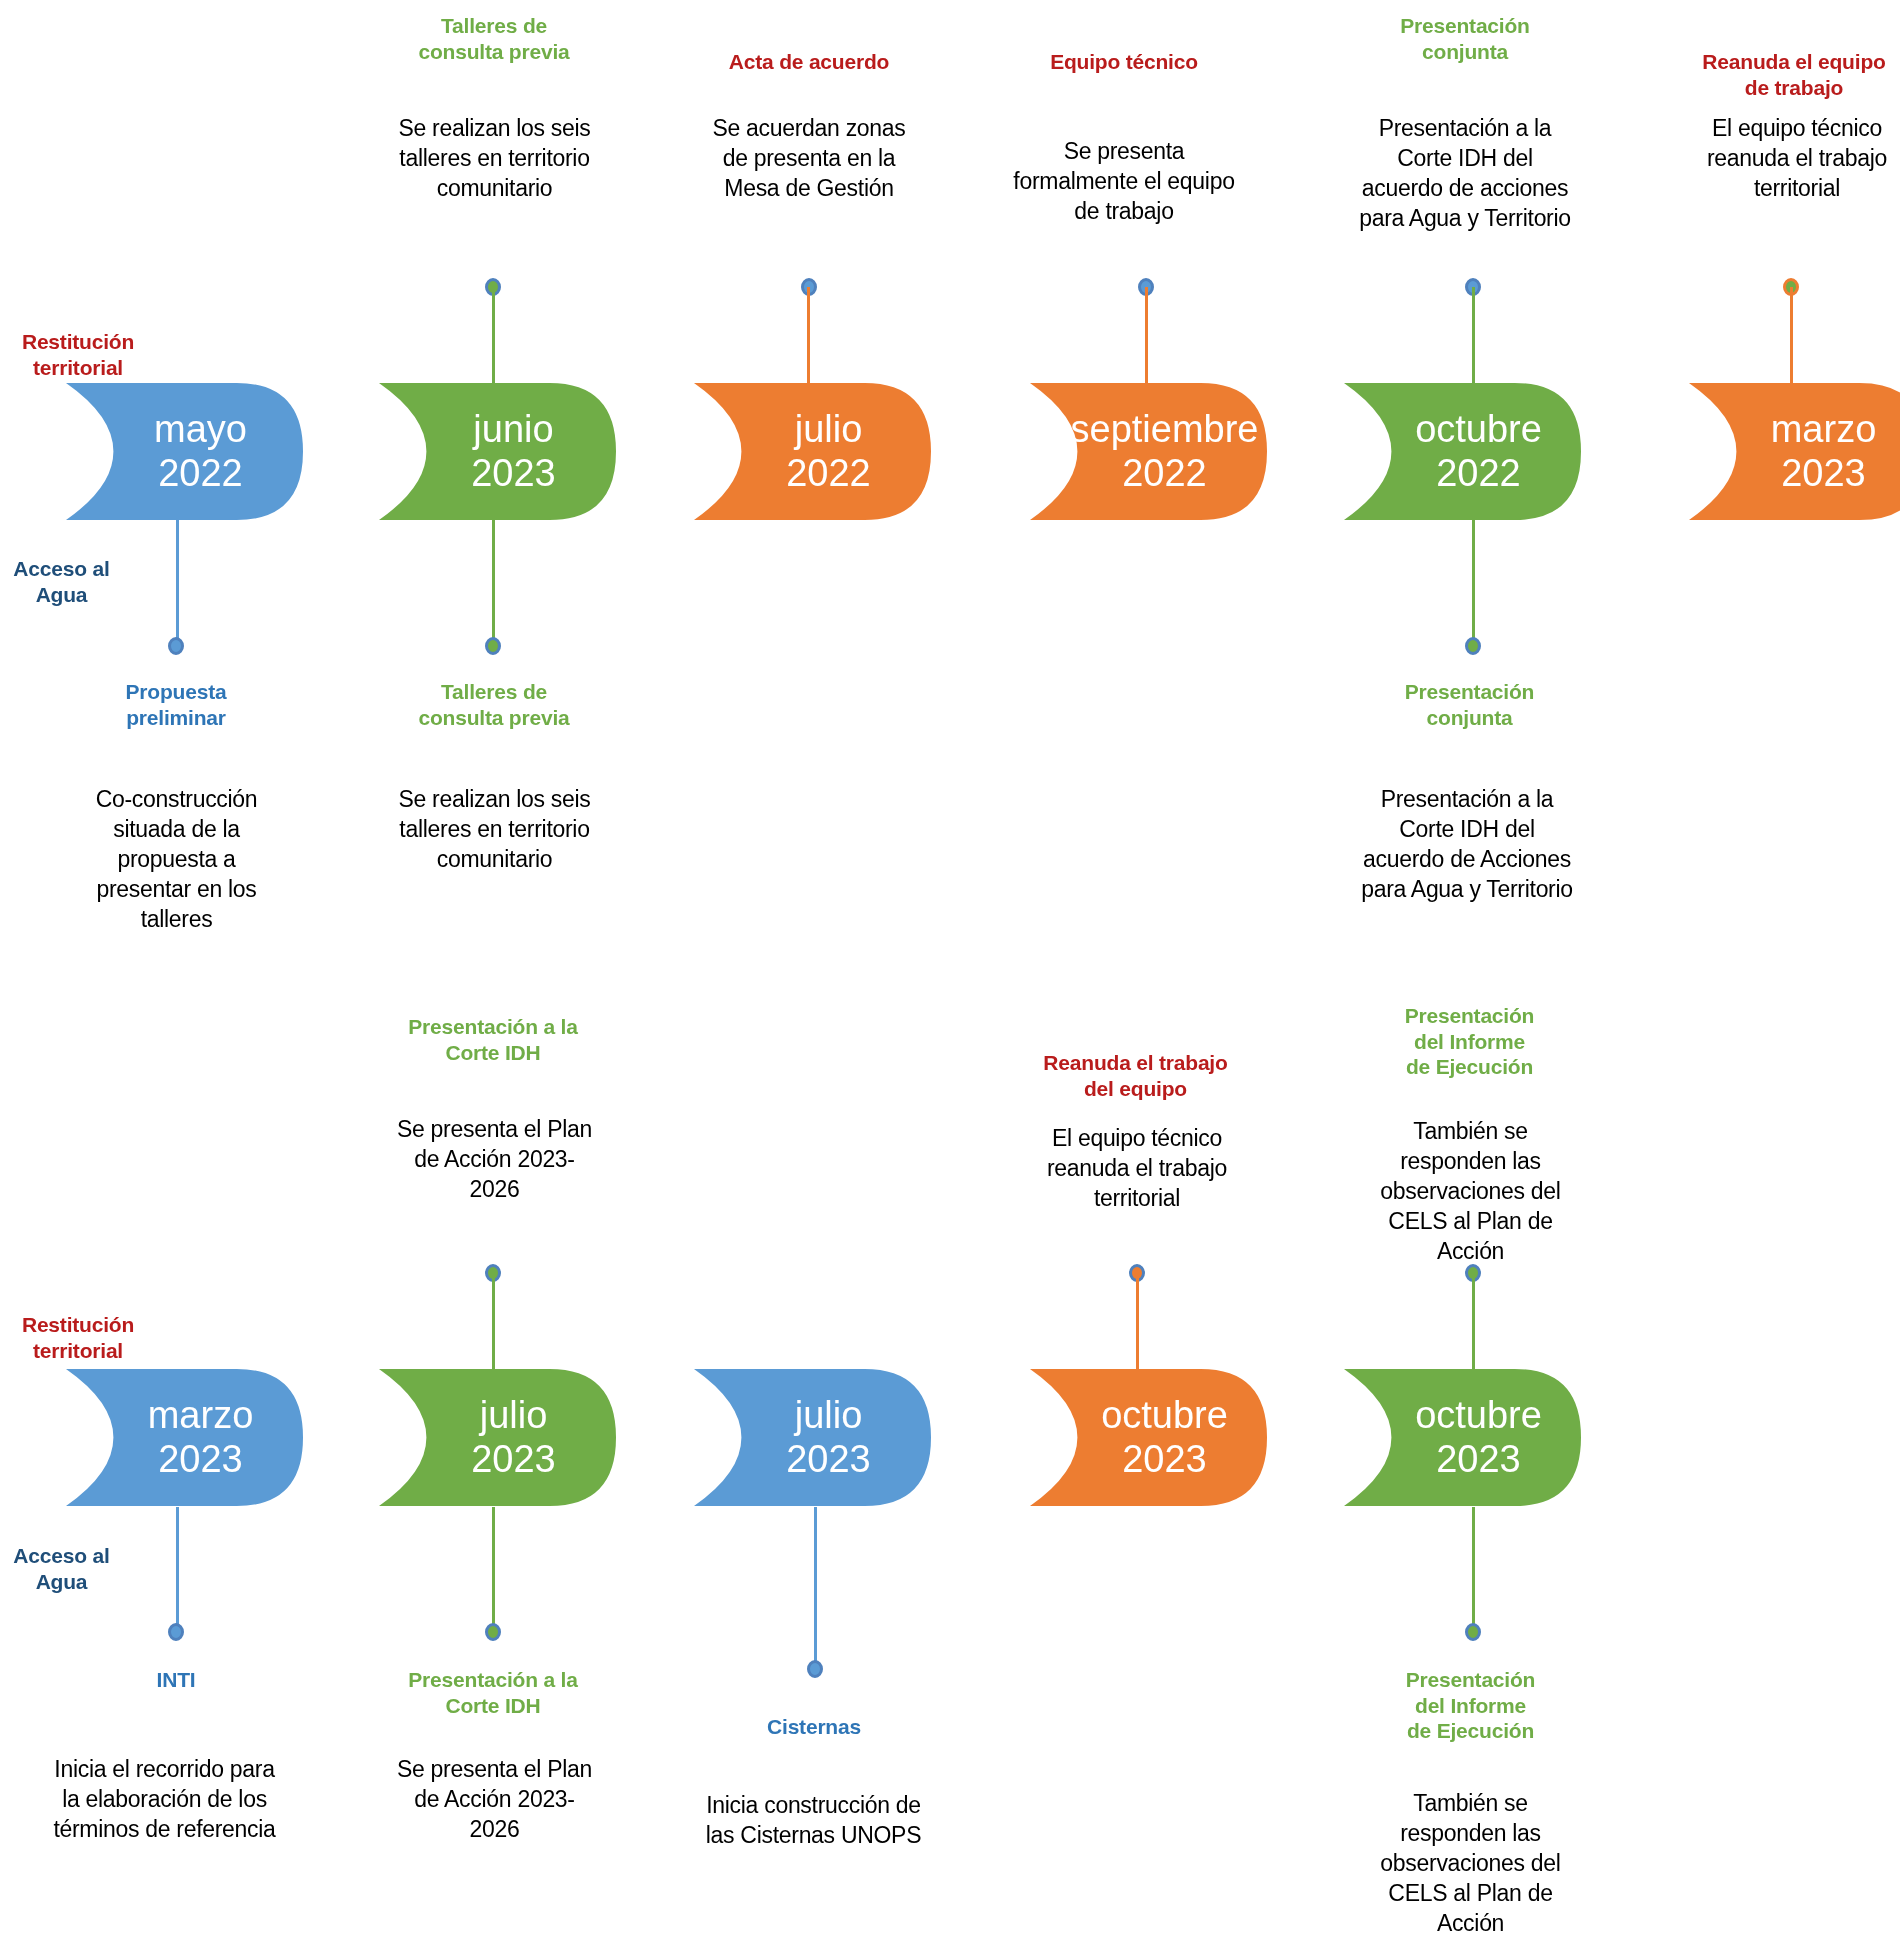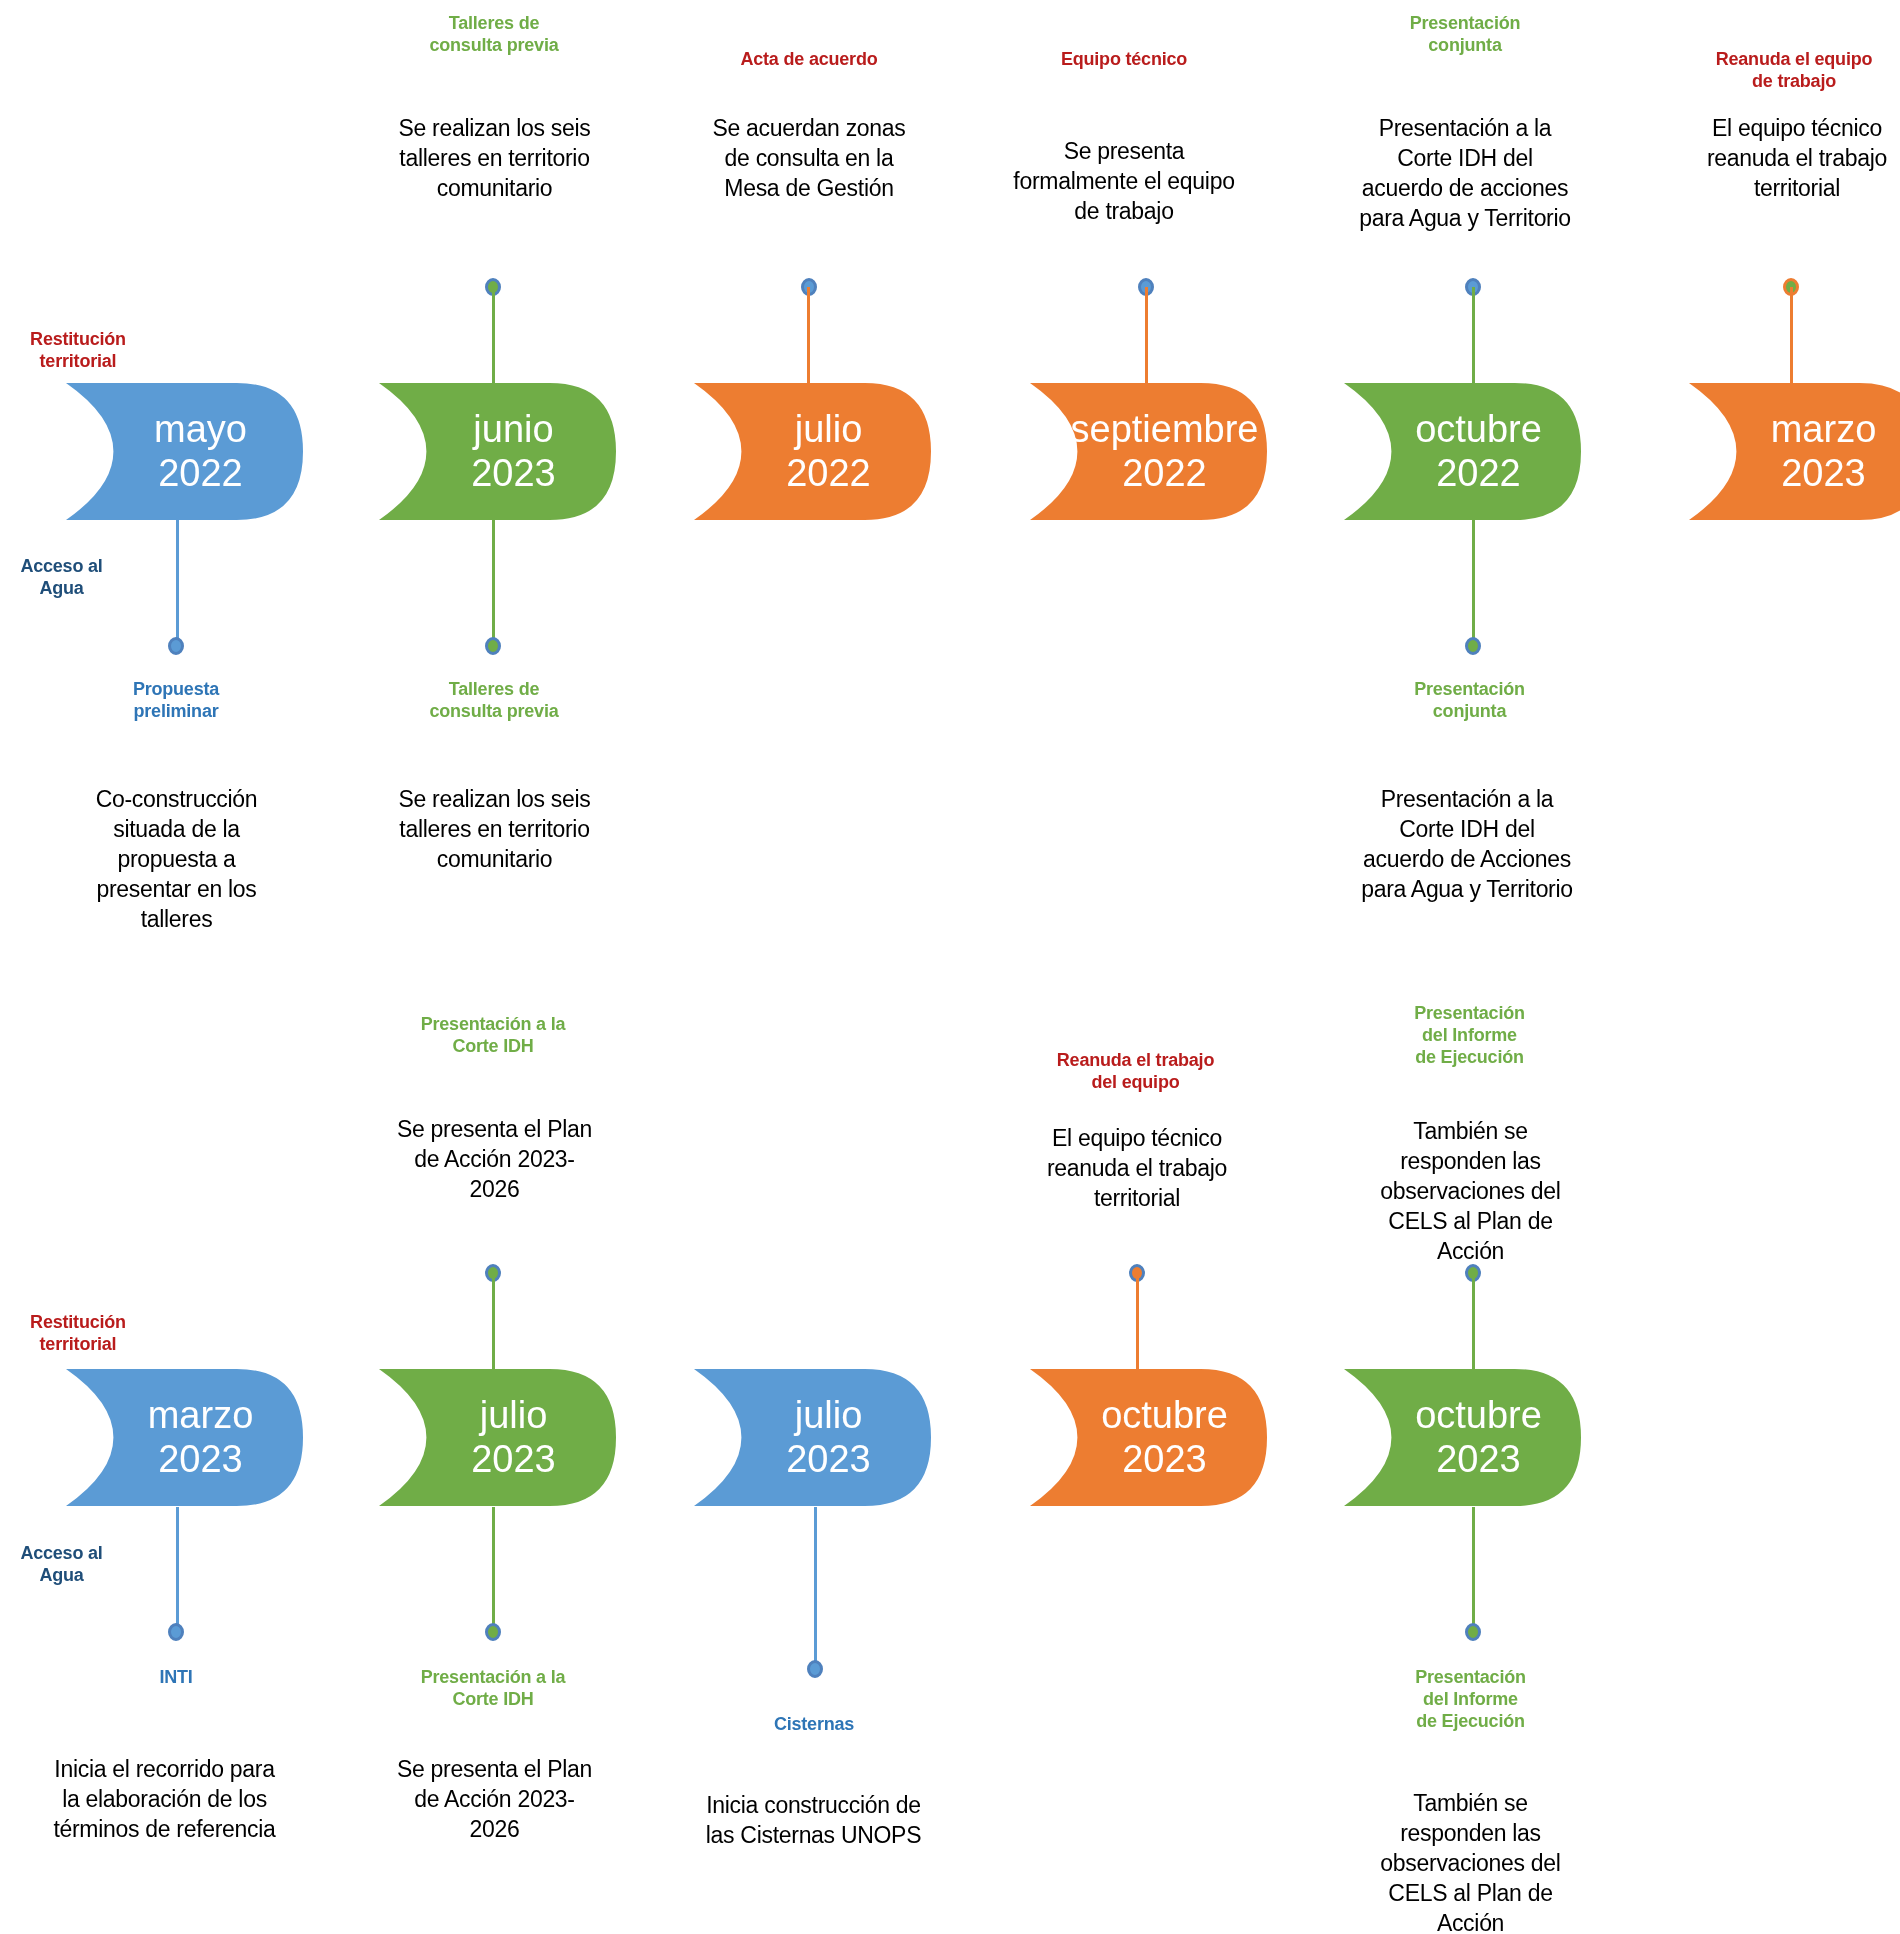--- a/index.html
+++ b/index.html
@@ -9,21 +9,21 @@
     width:1900px;height:1934px;position:relative;overflow:hidden;
   }
   .canvas{position:absolute;left:0;top:0;width:1900px;height:1934px;}
 
   
   .abs{position:absolute;}
 
   
   .cat-label{
     font-weight:bold;
-    font-size:18px;
+    font-size:21px;
     line-height:1.22;
     text-align:center;
     letter-spacing:-0.2px;
   }
   .desc{
     font-size:23px;
     line-height:1.30;
     text-align:center;
     color:#000;
     letter-spacing:-0.3px;
@@ -116,21 +116,21 @@
 
   <div class="abs cat-label c-green" style="left:385px;top:679px;width:218px;">
     <div>Talleres de</div>
     <div>consulta previa</div>
   </div>
   <div class="abs desc" style="left:388px;top:785px;width:213px;">Se realizan los seis talleres en territorio comunitario</div>
 
   <div class="abs cat-label c-orange" style="left:700px;top:13.2px;width:218px;">
     <div>Acta de acuerdo</div>
   </div>
-  <div class="abs desc" style="left:700px;top:114px;width:218px;">Se acuerdan zonas de consulta en la Mesa de Gestión</div>
+  <div class="abs desc" style="left:700px;top:114px;width:218px;">Se acuerdan zonas de presenta en la Mesa de Gestión</div>
   <div class="abs dot blue-core" style="left:801px;top:278px;"></div>
   <div class="abs stem" style="left:807px;top:287px;height:99px;background:#ED7D31;"></div>
 
   <div class="ribbon" style="left:694px;top:383px;">
     <svg viewBox="0 0 250 145" preserveAspectRatio="none">
       <path d="M0,0 L180,0 Q250,0 250,72.5 Q250,145 180,145 L0,145 Q50,110 50,72.5 Q50,35 0,0 Z" fill="#ED7D31"></path>
     </svg>
     <div class="month">
       <span>julio</span>
       <span>2022</span>

